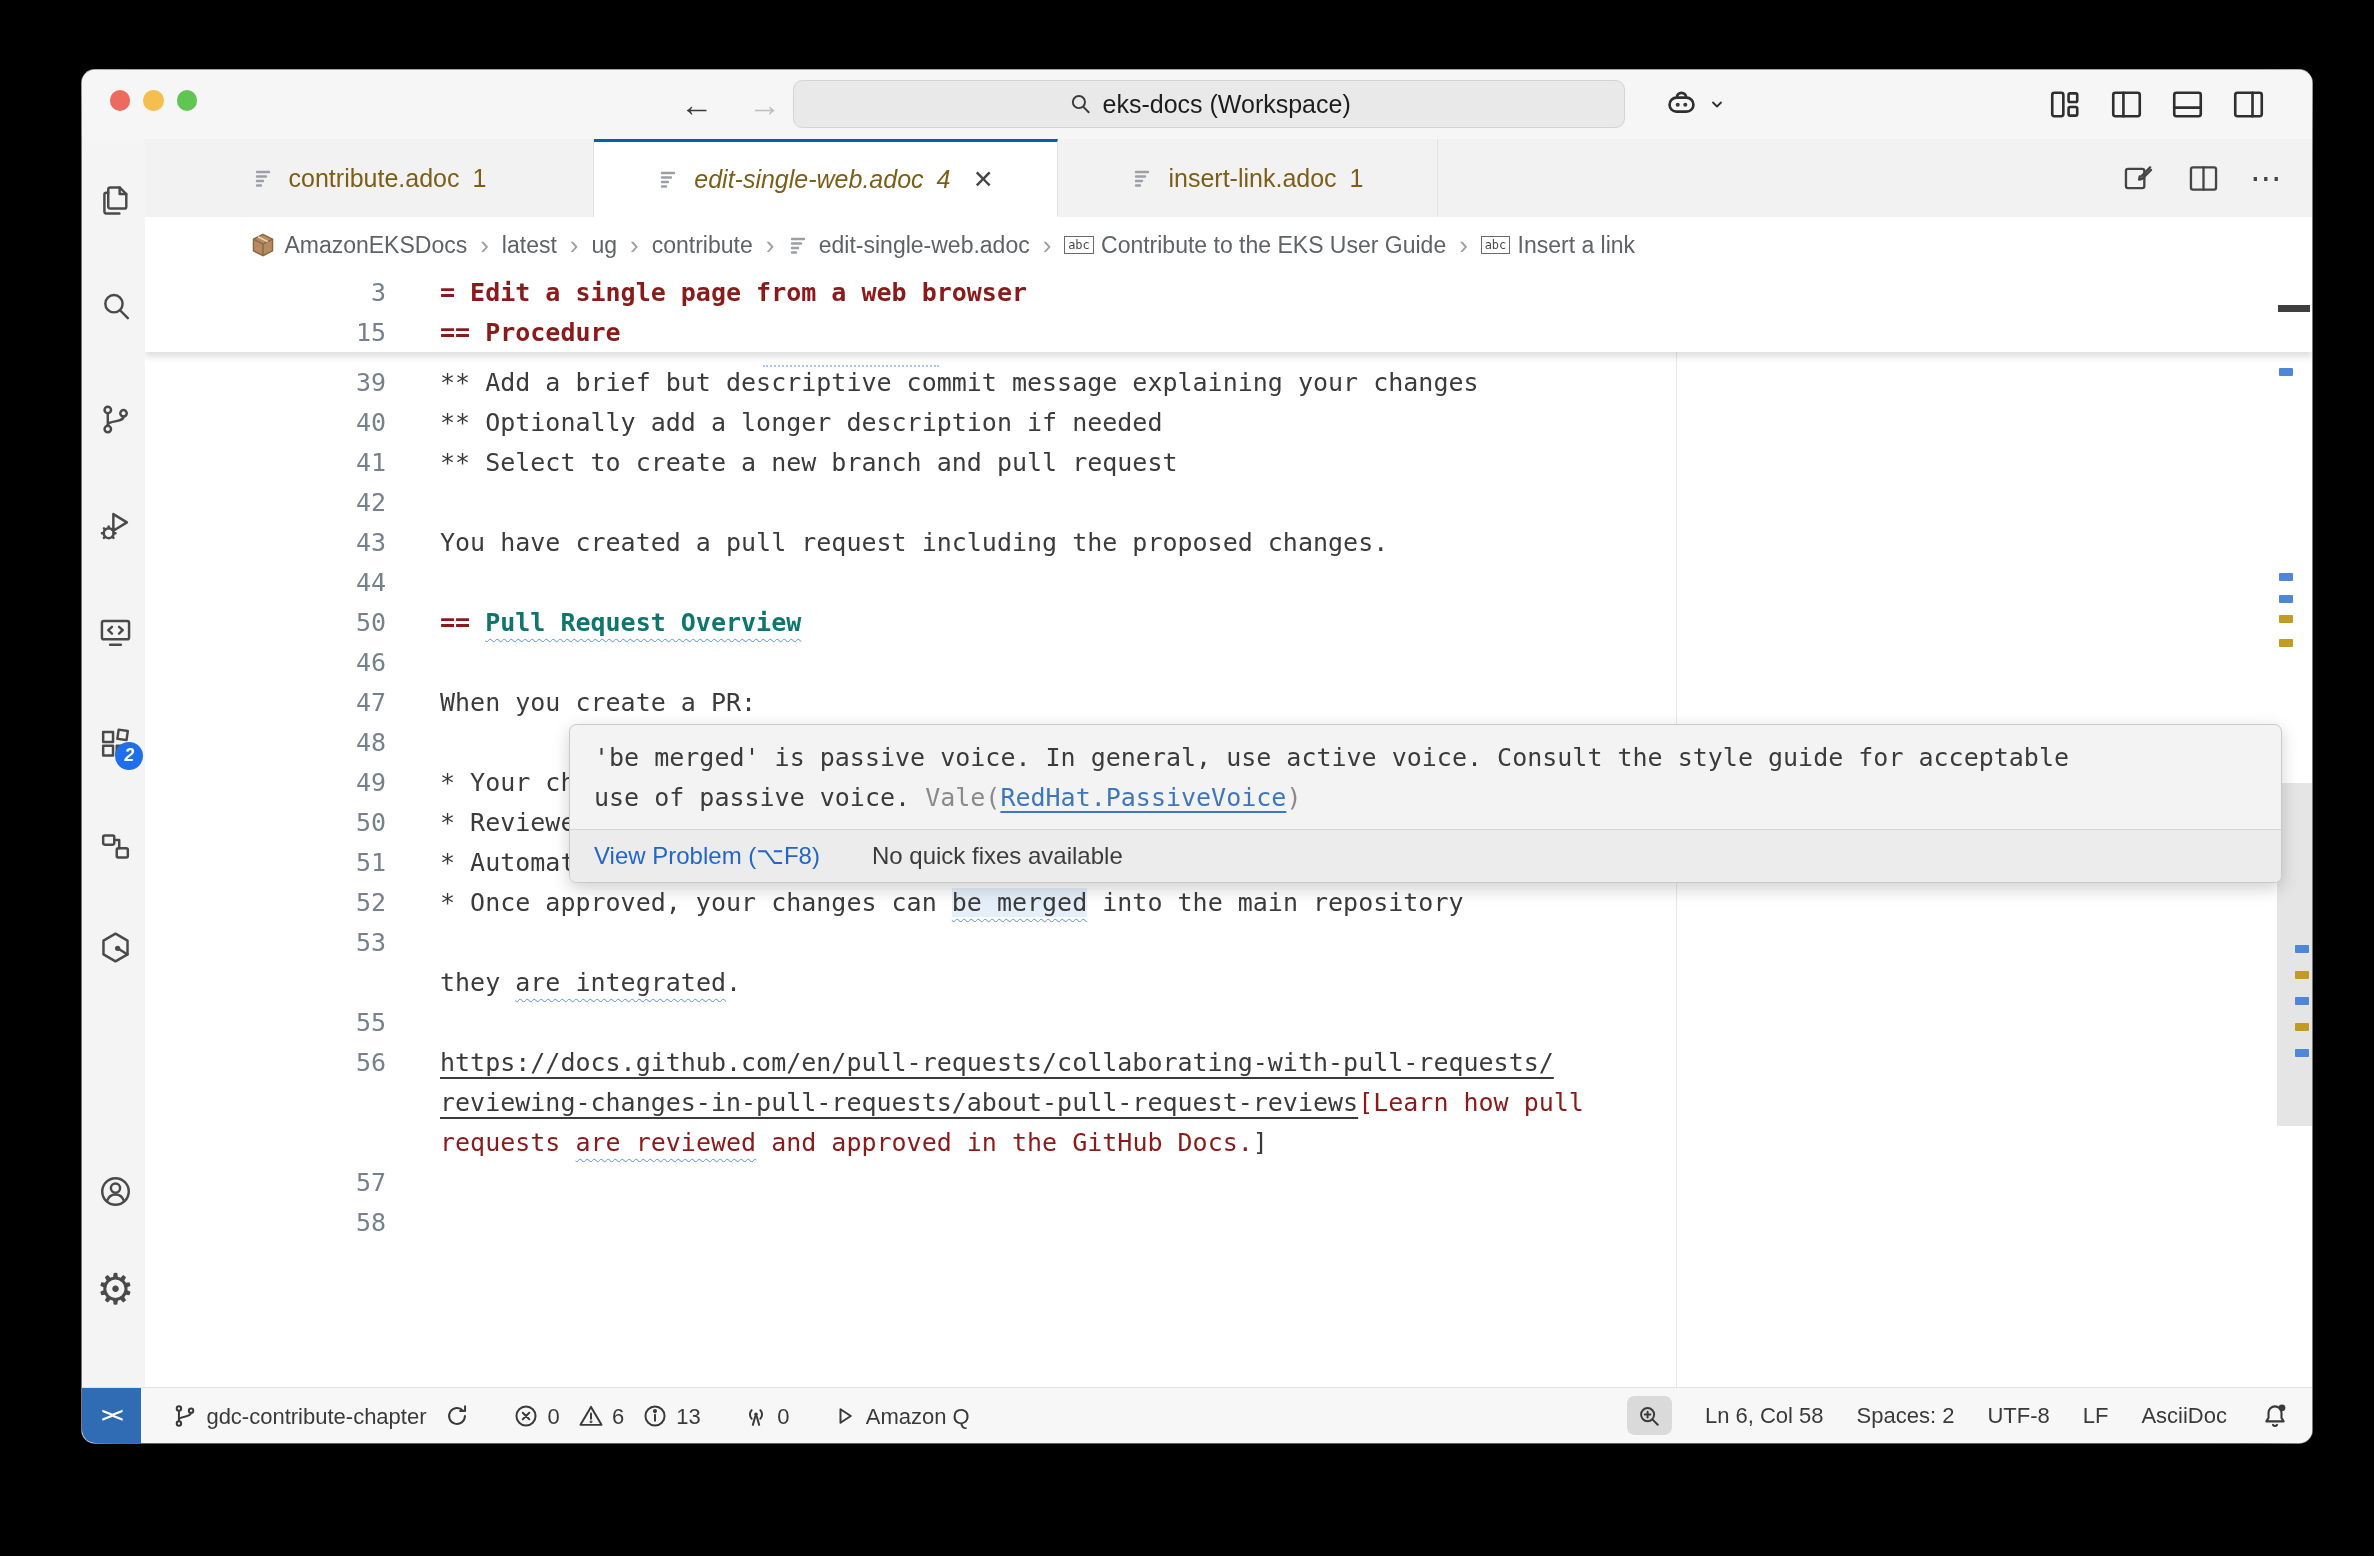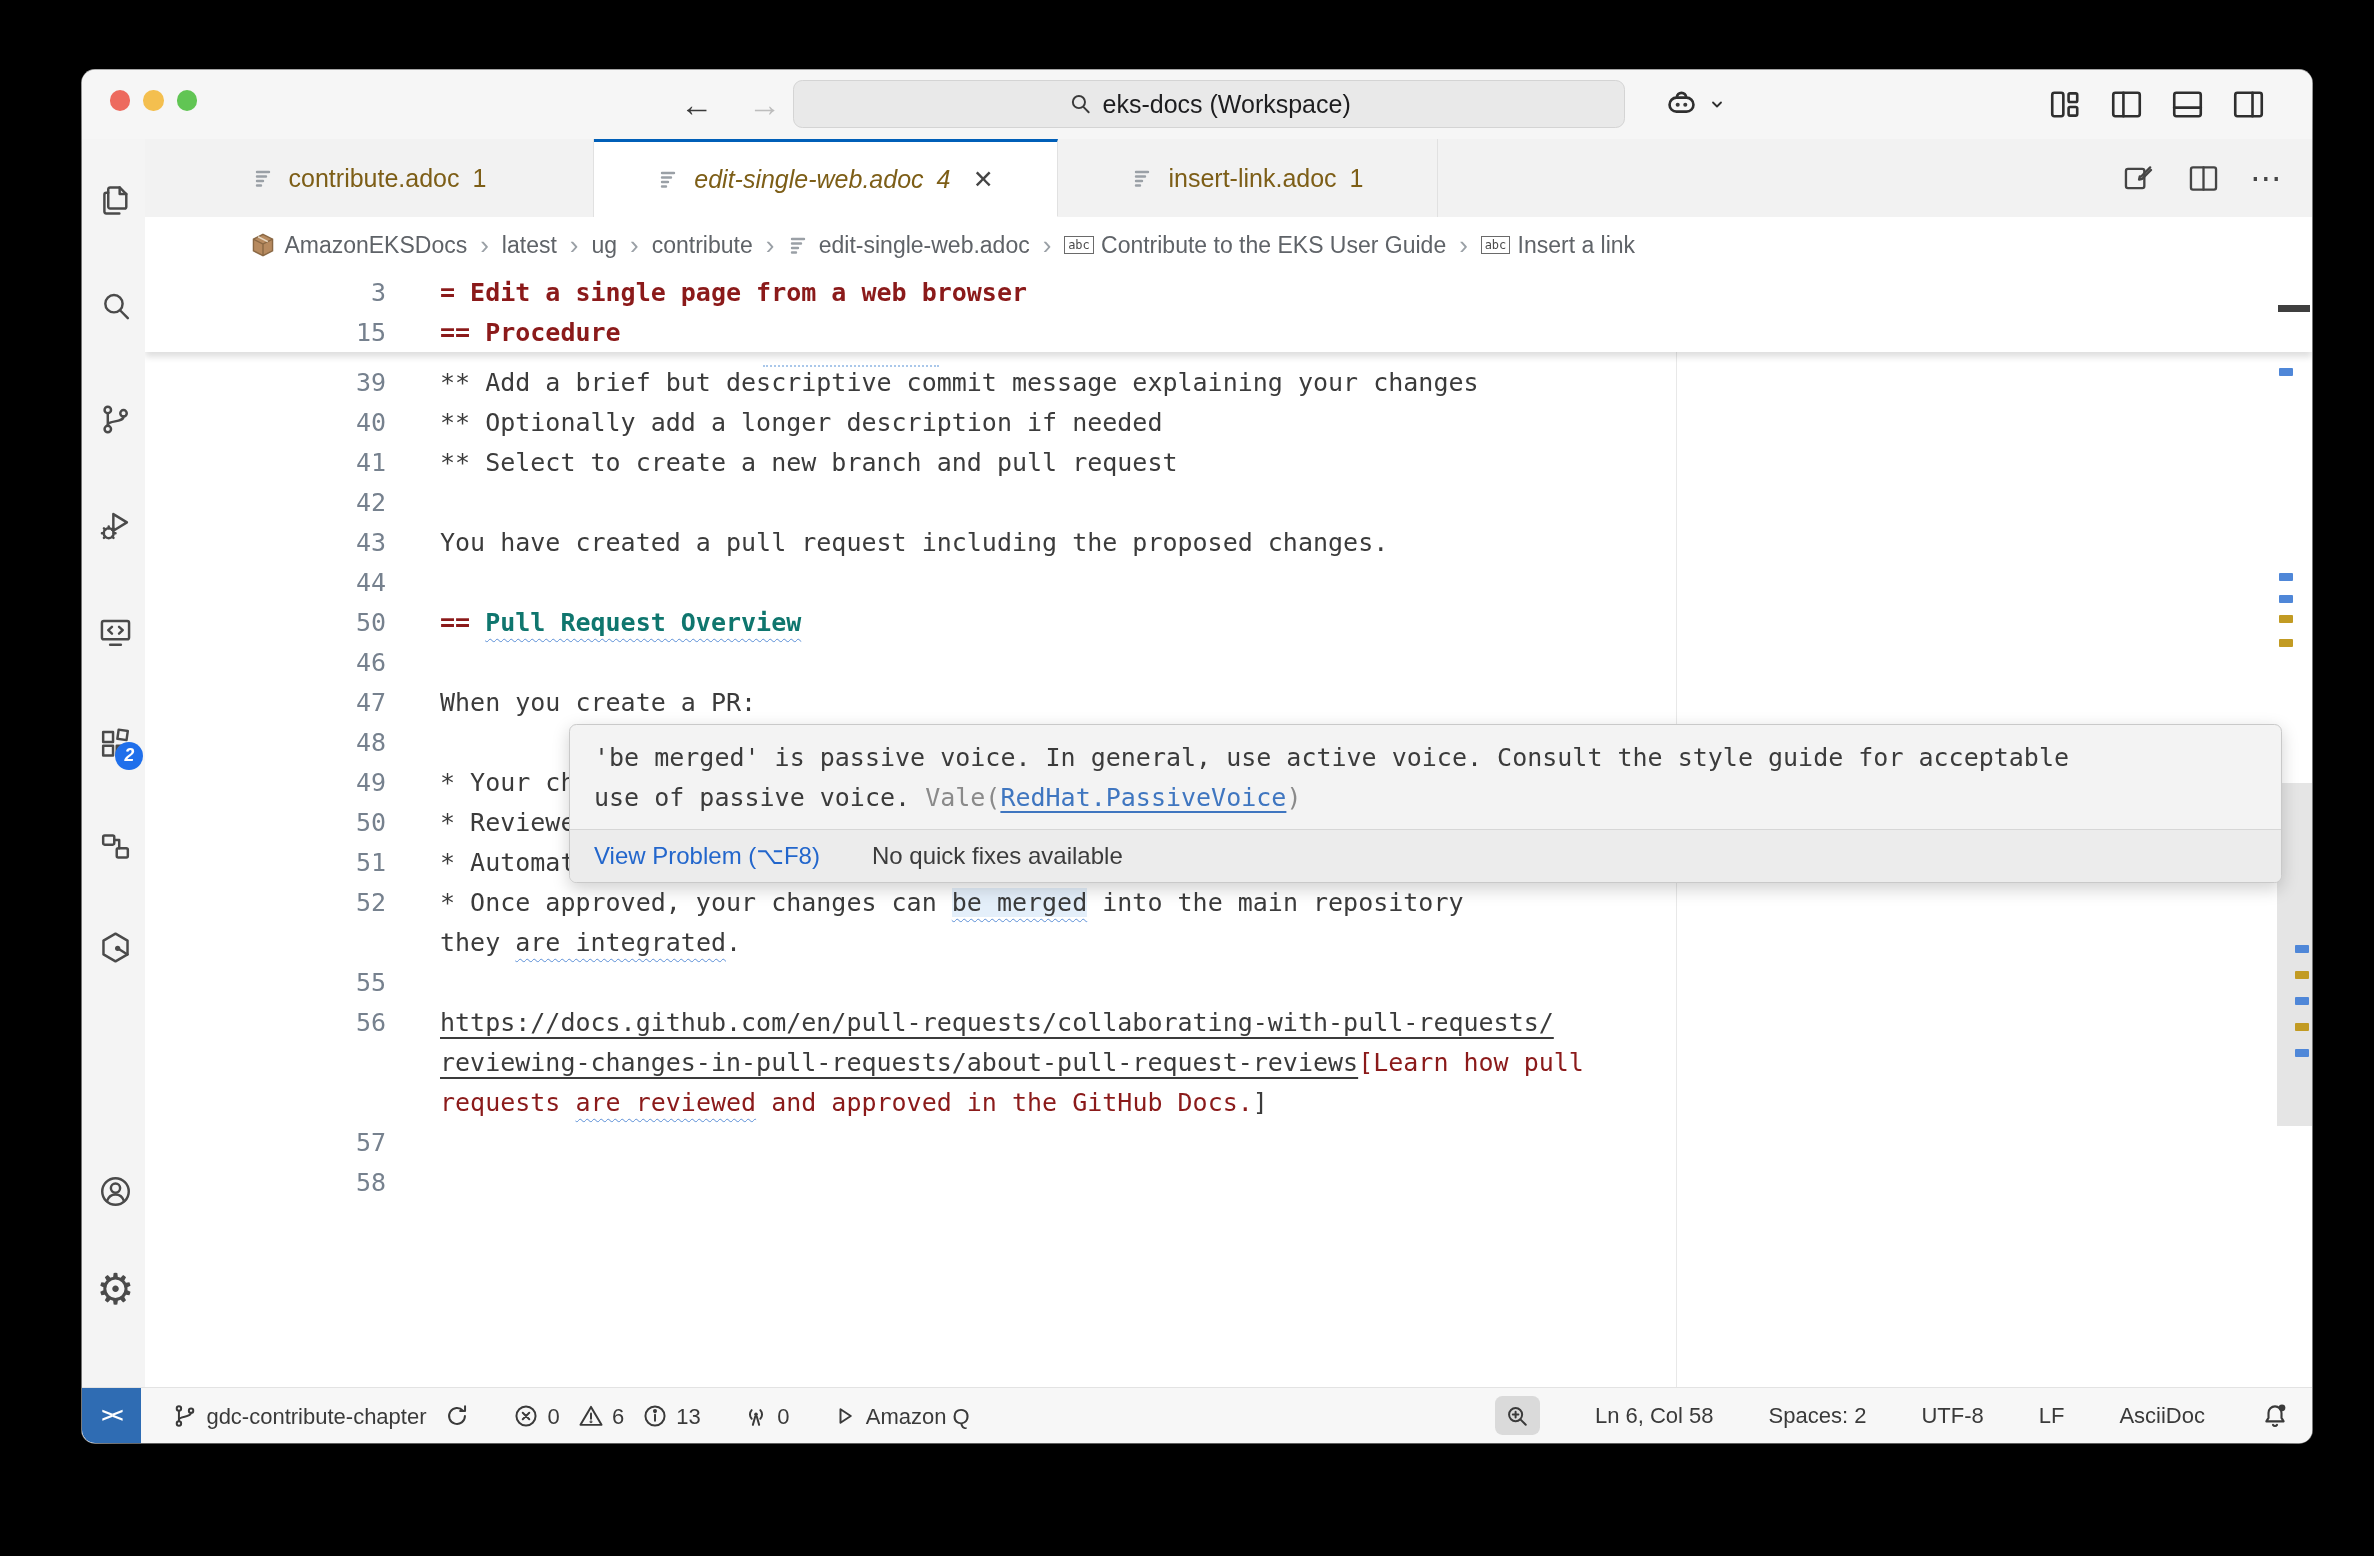--- a/index.html
+++ b/index.html
@@ -75,21 +75,21 @@
   .ovruler{position:absolute;right:0;top:0;bottom:0;width:35px;z-index:5;}
   .ovthumb{position:absolute;right:0;width:35px;background:rgba(110,110,110,.18);}
   .ovmark{position:absolute;width:14px;height:8.3px;border-radius:0.9px;}
   .ovcursor{position:absolute;right:1.9px;width:32px;height:6.5px;background:#3f3f3f;}
   
   .statusbar{position:absolute;left:0;right:0;bottom:0;height:55px;background:#f7f7f7;border-top:0.9px solid #e3e3e3;
              font-size:22px;color:#3a3a3a;}
   .remote{position:absolute;left:0;top:0;bottom:0;width:59px;background:#2f6cb3;border-radius:0 0 0 13px;
           display:flex;align-items:center;justify-content:center;color:#fff;font-size:20.4px;font-weight:bold;letter-spacing:-1.9px;}
   .sbleft{position:absolute;left:89px;top:0;height:55px;display:flex;align-items:center;gap:41px;}
-  .sbright{position:absolute;right:22px;top:0;height:55px;display:flex;align-items:center;gap:55px;}
+  .sbright{position:absolute;right:22px;top:0;height:55px;display:flex;align-items:center;gap:33px;}
   .sbitem{display:flex;align-items:flex-end;gap:7.4px;}
   .zoombox{width:45px;height:39px;background:#dadada;border-radius:7.4px;display:flex;align-items:center;justify-content:center;}
   svg.ic{display:block;}
 </style>
 </head>
 <body>
 
 <div class="window">
 
   <div class="titlebar">
@@ -387,20 +387,24 @@
           <span class="num">50</span>
           <span class="code"><span class="seg-p">* Reviewers c</span></span>
         </div>
         <div class="row">
           <span class="num">51</span>
           <span class="code"><span class="seg-p">* Automated t</span></span>
         </div>
         <div class="row">
           <span class="num">52</span>
           <span class="code"><span class="seg-p">* Once approved, your changes can </span><span class="seg-hl">be merged</span><span class="seg-p"> into the main repository</span></span>
+        </div>
+        <div class="row">
+          <span class="num">53</span>
+          <span class="code"></span>
         </div>
         <div class="row">
           <span class="num"></span>
           <span class="code"><span class="seg-p">they </span><span class="seg-w">are integrated</span><span class="seg-p">.</span></span>
         </div>
         <div class="row">
           <span class="num">55</span>
           <span class="code"></span>
         </div>
         <div class="row">

